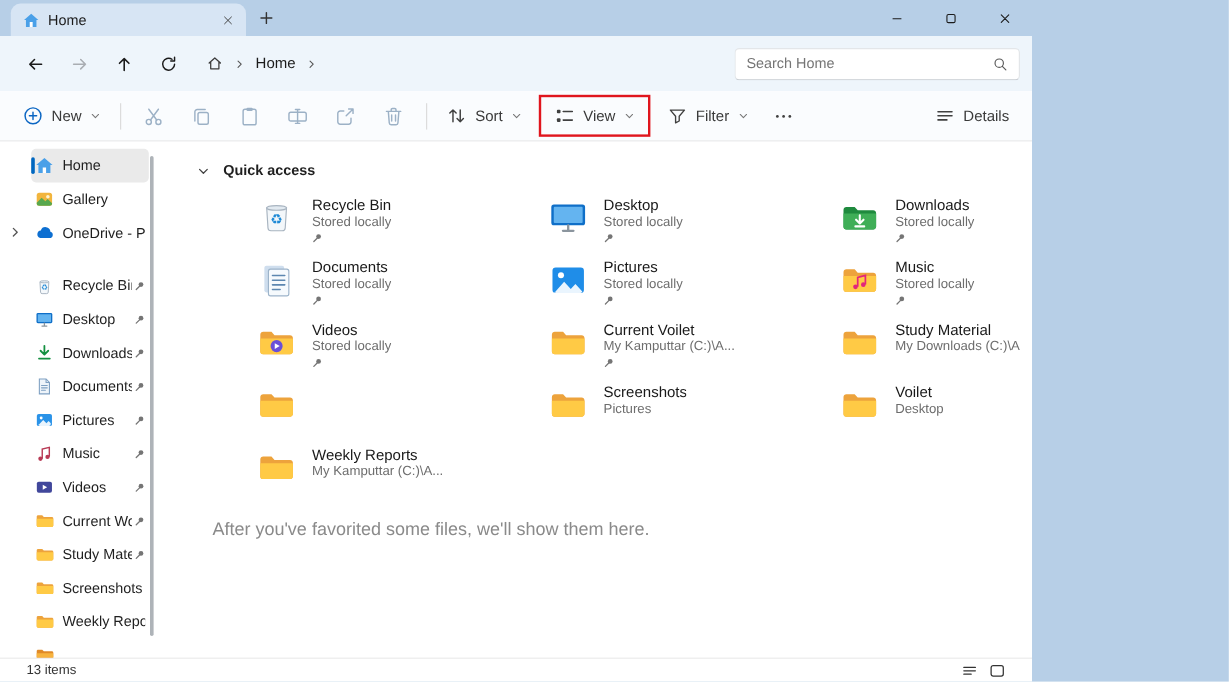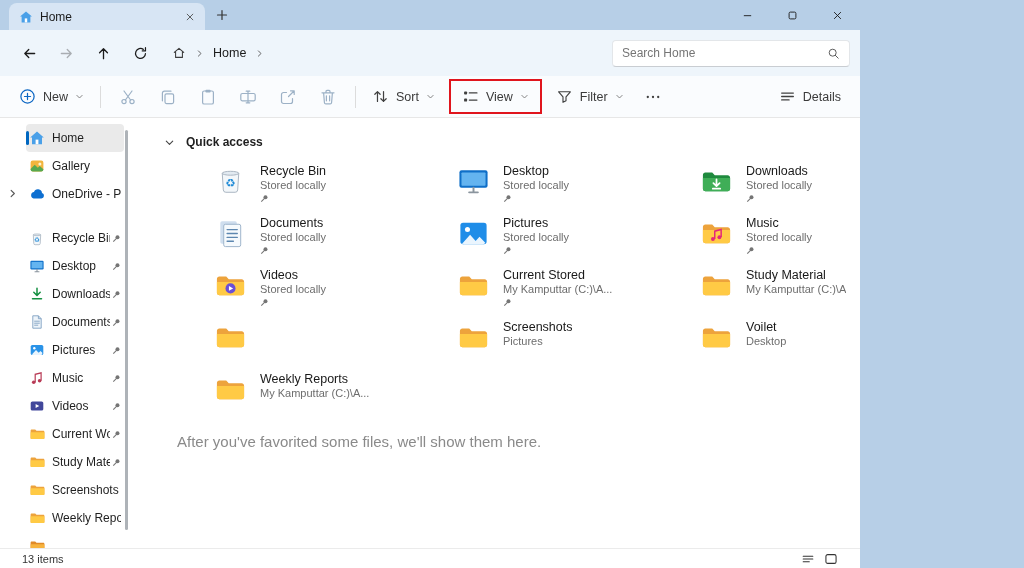--- a/index.html
+++ b/index.html
@@ -639,40 +639,40 @@
             </div>
           </div>
           <div class="qa-item">
             <span class="qa-icon">
               <svg viewBox="0 0 34 34">
                 <path d="M3 10.2c0-1.4 1.1-2.5 2.5-2.5h7.1l2.6 2.9h13.3c1.4 0 2.5 1.1 2.5 2.5v11.4c0 1.4-1.1 2.5-2.5 2.5h-23A2.5 2.5 0 0 1 3 24.5z" fill="#eda33c"></path>
                 <path d="M3 13.4h28v11.1c0 1.4-1.1 2.5-2.5 2.5h-23A2.5 2.5 0 0 1 3 24.5z" fill="#ffca45"></path>
               </svg>
             </span>
             <div class="qa-text">
-              <div class="qa-name">Current Stored</div>
+              <div class="qa-name">Current Voilet</div>
               <div class="qa-detail">My Kamputtar (C:)\A...</div>
               <span class="qa-pin">
                 <svg viewBox="0 0 10 10">
                   <circle cx="6.1" cy="3.5" r="2.2" fill="#757575"></circle>
                   <path d="M5 4.8 1.7 8.1" stroke="#757575" stroke-width="1.2" stroke-linecap="round"></path>
                 </svg>
               </span>
             </div>
           </div>
           <div class="qa-item">
             <span class="qa-icon">
               <svg viewBox="0 0 34 34">
                 <path d="M3 10.2c0-1.4 1.1-2.5 2.5-2.5h7.1l2.6 2.9h13.3c1.4 0 2.5 1.1 2.5 2.5v11.4c0 1.4-1.1 2.5-2.5 2.5h-23A2.5 2.5 0 0 1 3 24.5z" fill="#eda33c"></path>
                 <path d="M3 13.4h28v11.1c0 1.4-1.1 2.5-2.5 2.5h-23A2.5 2.5 0 0 1 3 24.5z" fill="#ffca45"></path>
               </svg>
             </span>
             <div class="qa-text">
               <div class="qa-name">Study Material</div>
-              <div class="qa-detail">My Kamputtar (C:)\A</div>
+              <div class="qa-detail">My Downloads (C:)\A</div>
             </div>
           </div>
           <div class="qa-item">
             <span class="qa-icon">
               <svg viewBox="0 0 34 34">
                 <path d="M3 10.2c0-1.4 1.1-2.5 2.5-2.5h7.1l2.6 2.9h13.3c1.4 0 2.5 1.1 2.5 2.5v11.4c0 1.4-1.1 2.5-2.5 2.5h-23A2.5 2.5 0 0 1 3 24.5z" fill="#eda33c"></path>
                 <path d="M3 13.4h28v11.1c0 1.4-1.1 2.5-2.5 2.5h-23A2.5 2.5 0 0 1 3 24.5z" fill="#ffca45"></path>
               </svg>
             </span>
           </div>

